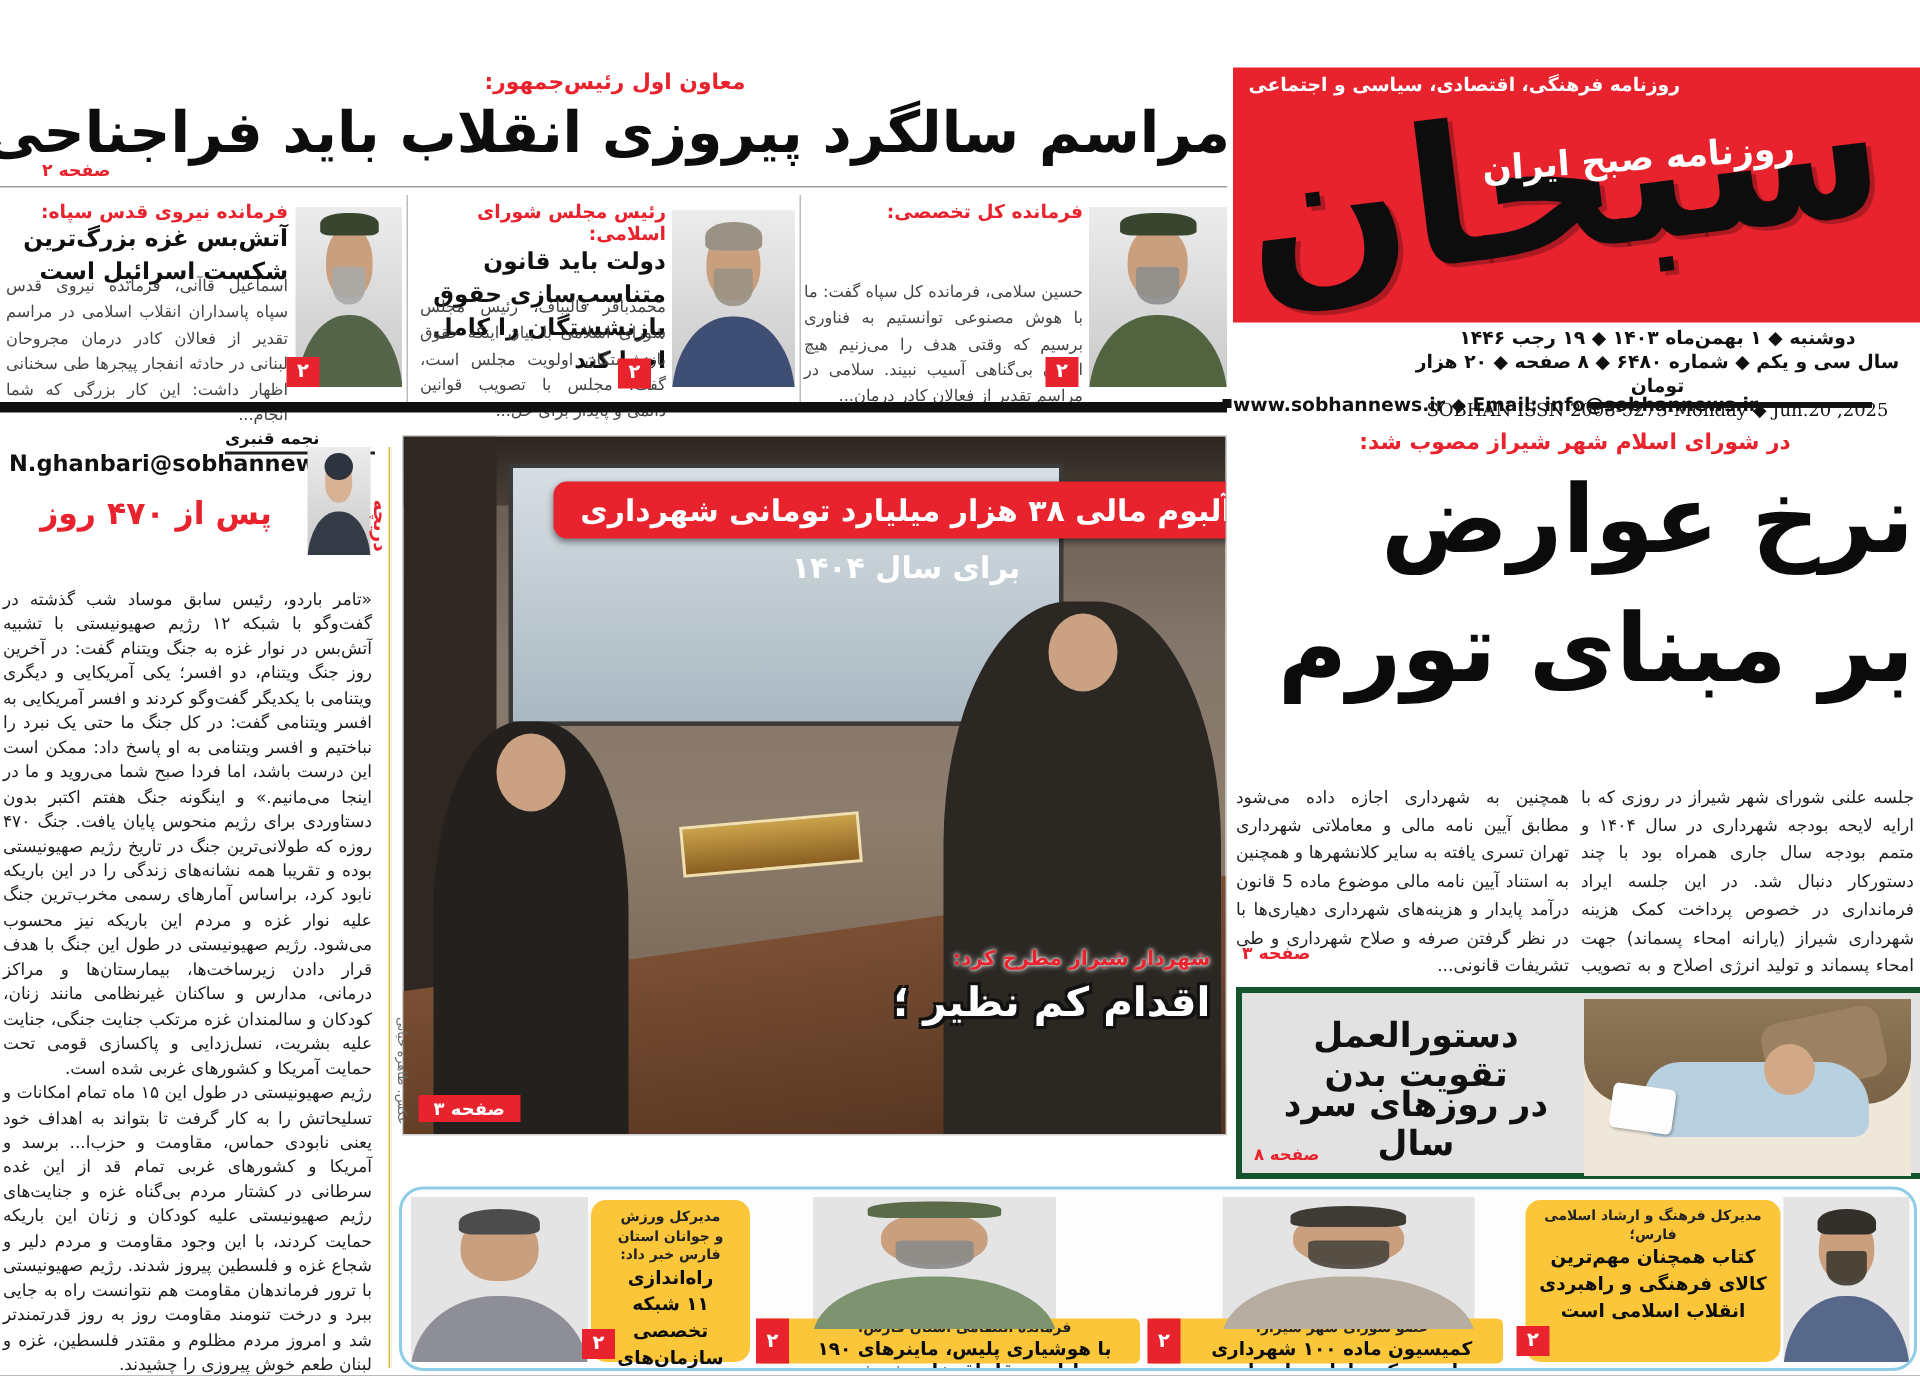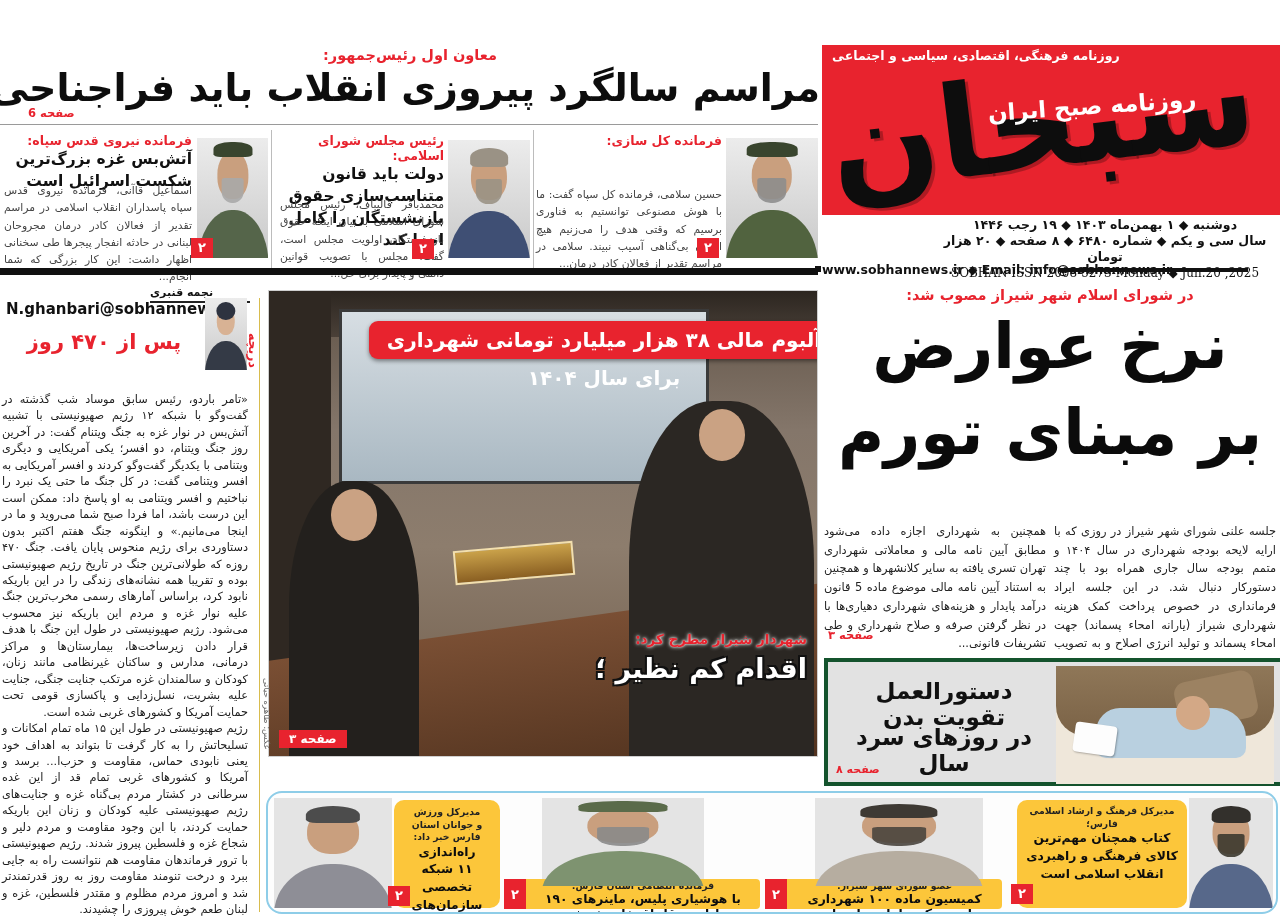--- a/index.html
+++ b/index.html
@@ -80,21 +80,21 @@
   #ph-book { position:absolute; left:185px; top:255px; width:120px; height:34px; background:linear-gradient(180deg,#caa24a,#8a5f22); border:2px solid #f2dfae; transform:rotate(-5deg); }
   #photo-banner { position:absolute; left:52px; top:30px; width:470px; height:38px; background:#e8232e; border-radius:9px; color:#fff; font-size:20px; font-weight:bold; text-align:center; line-height:38px; box-shadow:0 2px 4px rgba(0,0,0,.45);margin-left:48px; }
   #photo-kicker { position:absolute; right:10px; top:340px; color:#e8232e; font-size:13.5px; font-weight:bold; text-shadow:0 0 4px #fff,0 0 2px #fff; }
   .photo-headline { position:absolute; right:10px; color:#fff; font-weight:bold; font-size:27px; text-shadow:2px 2px 0 #111,-2px 2px 0 #111,2px -2px 0 #111,-2px -2px 0 #111; }
   #photo-h1 { top:362px; } #photo-h2 { top:405px; }
   #photo-page { position:absolute; left:10px; bottom:8px; background:#e8232e; color:#fff; font-size:12px; font-weight:bold; padding:2px 10px; }
   #photo-credit { left:262px; top:620px; height:130px; writing-mode:vertical-rl; font-size:8.5px; color:#6a6a6a; }
 
   
   #main-kicker { left:824px; top:287px; width:452px; text-align:center; color:#e8232e; font-size:14.5px; font-weight:bold; }
-  .main-headline { left:824px; width:452px; text-align:center; color:#0b0b0b; font-weight:bold; font-size:63px; letter-spacing:-1px; white-space:nowrap; }
+  .main-headline { left:824px; width:452px; color:#0b0b0b; font-weight:bold; font-size:63px; letter-spacing:-1px; white-space:nowrap; }
   #main-h1 { top:310px; } #main-h2 { top:396px; }
   .main-body { top:522px; width:222px; font-size:11.4px; line-height:1.64; color:#222; text-align:justify; }
   #main-body-right { left:1054px; } #main-body-left { left:824px; }
   #main-page { left:828px; top:628px; color:#e8232e; font-size:11.5px; font-weight:bold; }
 
   
   #health-box { left:824px; top:658px; width:460px; height:128px; background:#e2e2e2; border:4px solid #14532d; }
   #health-h1 { position:absolute; right:228px; left:8px; top:16px; text-align:center; font-size:23px; font-weight:bold; color:#111; }
   #health-h2 { position:absolute; right:228px; left:8px; top:62px; text-align:center; font-size:23px; font-weight:bold; color:#111; }
   #health-page { position:absolute; left:8px; bottom:6px; color:#e8232e; font-size:11px; font-weight:bold; }
@@ -141,28 +141,28 @@
     <div>دوشنبه ◆ ۱ بهمن‌ماه ۱۴۰۳ ◆ ۱۹ رجب ۱۴۴۶</div>
     <div>سال سی و یکم ◆ شماره ۶۴۸۰ ◆ ۸ صفحه ◆ ۲۰ هزار تومان</div>
     <div id="masthead-issn">SOBHAN ISSN 2008-5273-Monday ◆ Jun.20 ,2025</div>
   </div>
   <div id="contact-dot" class="abs"></div>
   <div id="contact-line" class="abs">www.sobhannews.ir ◆ Email: info@sobhannews.ir</div>
   <div id="contact-bar" class="abs"></div>
 
   <div id="lead-kicker" class="abs">معاون اول رئیس‌جمهور:</div>
   <div id="lead-headline" class="abs">مراسم سالگرد پیروزی انقلاب باید فراجناحی باشد</div>
-  <div id="lead-page" class="abs">صفحه 6</div>
+  <div id="lead-page" class="abs">صفحه ۲</div>
   <div id="lead-rule" class="abs"></div>
 
   <div id="vrule-1" class="abs vrule"></div>
   <div id="vrule-2" class="abs vrule"></div>
 
   <div id="story1-text" class="abs">
-    <div class="story-kicker">فرمانده کل سازی:</div>
+    <div class="story-kicker">فرمانده کل تخصصی:</div>
   </div>
   <div id="story1-body" class="abs story-body">حسین سلامی، فرمانده کل سپاه گفت: ما با هوش مصنوعی توانستیم به فناوری برسیم که وقتی هدف را می‌زنیم هیچ انسان بی‌گناهی آسیب نبیند. سلامی در مراسم تقدیر از فعالان کادر درمان...</div>
   <div id="portrait-s1" class="person" style="--cloth:#51633f;--capc:#39452e;--hair:#8d8d8d;">
       <div class="cap"></div>
       <div class="beard"></div>
     </div>
   <div id="badge-s1" class="badge">۲</div>
 
   <div id="story2-text" class="abs">
     <div class="story-kicker">رئیس مجلس شورای اسلامی:</div>

